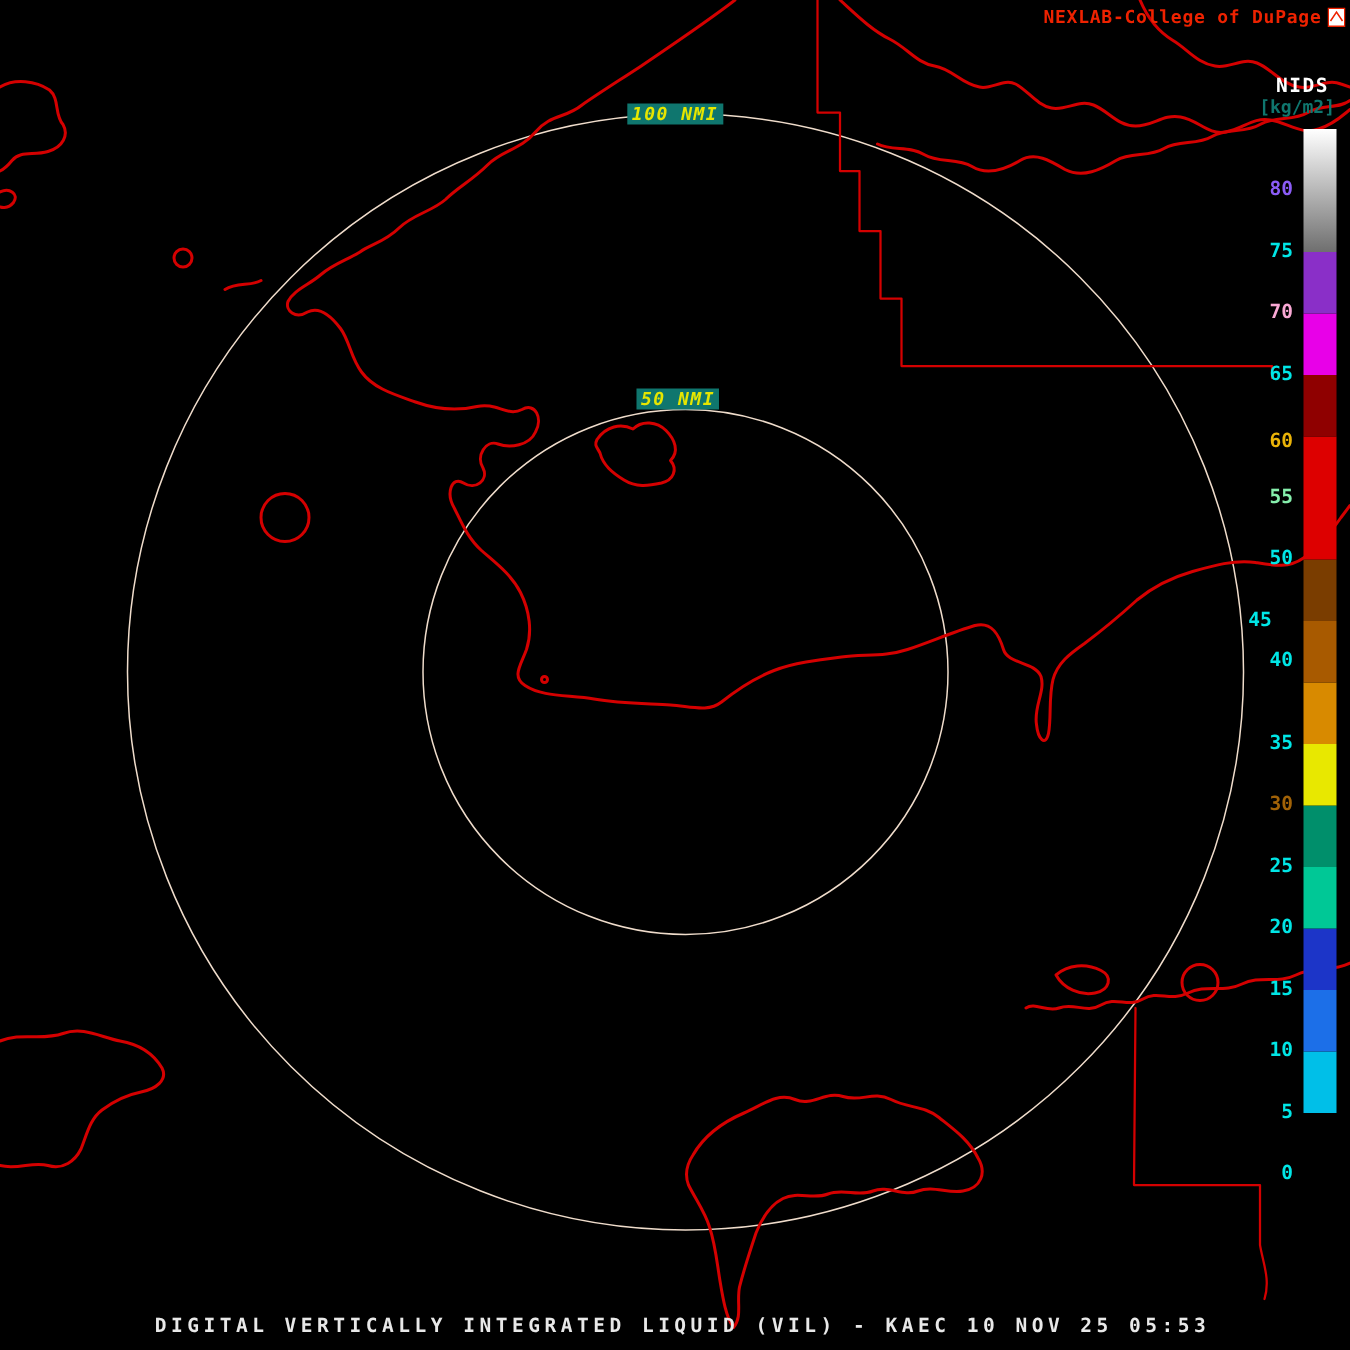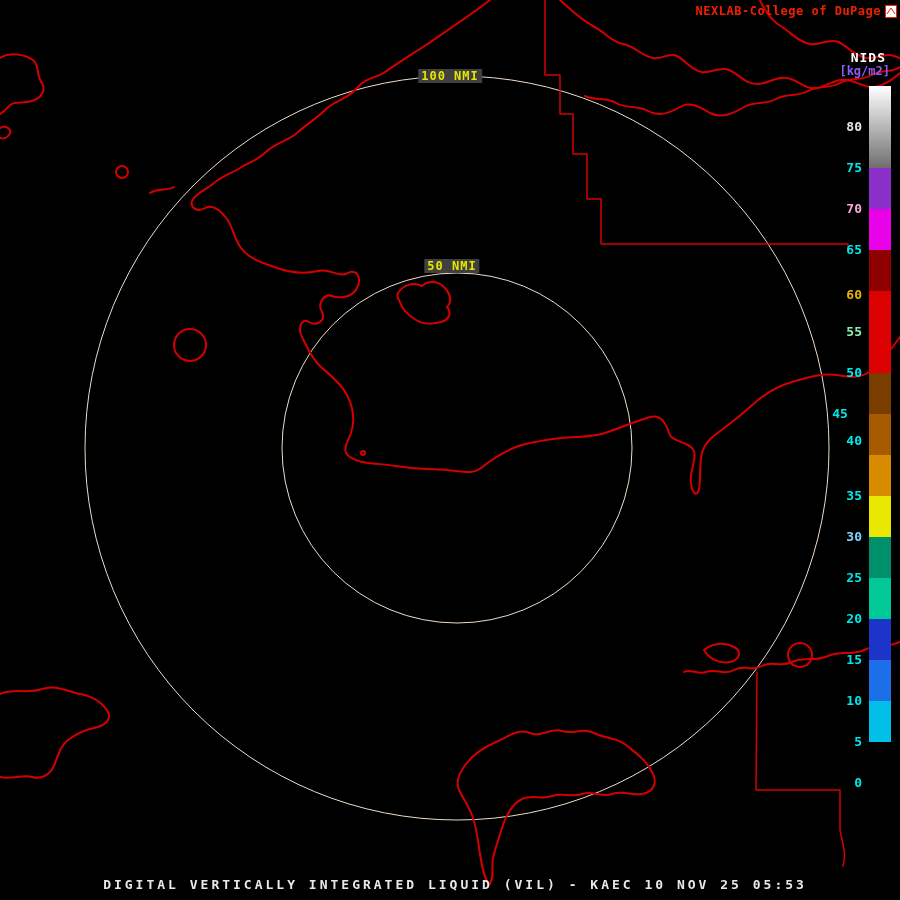--- a/index.html
+++ b/index.html
@@ -9,22 +9,22 @@
   #map { position:absolute; left:0; top:0; z-index:1; }
   .brand { position:absolute; top:4px; right:3px; z-index:5; display:flex; align-items:center; gap:4px;
            font-size:12px; font-weight:bold; letter-spacing:.5px; }
   .scale-title { position:absolute; top:50px; right:14px; z-index:5; font-size:13px; font-weight:bold; letter-spacing:1px; }
   .scale-units { position:absolute; top:64px; right:10px; z-index:5; font-size:12px; font-weight:bold; }
   .colorbar { position:absolute; z-index:4; }
   .cb-seg { position:absolute; left:0; width:100%; }
   #ticks { position:absolute; inset:0; z-index:4; }
   .cb-tick { position:absolute; left:818px; width:44px; text-align:right; font-size:13px; font-weight:bold; }
   #ringlabels { position:absolute; inset:0; z-index:3; }
-  .ring-label { position:absolute; transform:translate(-50%,-50%); background:#404040; padding:0 3px;
-                font-size:12px; font-weight:bold; letter-spacing:1px; white-space:nowrap; }
+  .ring-label { position:absolute; transform:translate(-50%,-50%); background:#0f766e; padding:0 3px;
+                font-size:12px; font-weight:bold; font-style:italic; letter-spacing:1px; white-space:nowrap; }
   .caption { position:absolute; top:877px; left:5px; width:900px; z-index:5; text-align:center;
              font-size:13px; font-weight:bold; letter-spacing:3px; white-space:nowrap; }
   .logo { display:inline-block; line-height:0; }
 </style>
 </head>
 <body>
 
 <div class="screen">
 
   <svg id="map" width="900" height="900" viewBox="0 0 900 900">
@@ -67,47 +67,47 @@
       <div class="cb-seg" style="top: 369px; height: 41px; background: rgb(216, 138, 0);"></div>
       <div class="cb-seg" style="top: 328px; height: 41px; background: rgb(168, 90, 0);"></div>
       <div class="cb-seg" style="top: 287px; height: 41px; background: rgb(122, 61, 0);"></div>
       <div class="cb-seg" style="top: 205px; height: 82px; background: rgb(221, 0, 0);"></div>
       <div class="cb-seg" style="top: 164px; height: 41px; background: rgb(143, 0, 0);"></div>
       <div class="cb-seg" style="top: 123px; height: 41px; background: rgb(232, 0, 232);"></div>
       <div class="cb-seg" style="top: 82px; height: 41px; background: rgb(138, 47, 200);"></div>
       <div class="cb-seg" style="top: 1.13687e-13px; height: 82px; background: linear-gradient(rgb(255, 255, 255), rgb(111, 111, 111));"></div>
     </div>
   <div id="ticks">
-      <span class="cb-tick" style="color: #e5e5e5; top: 119px;">80</span>
+      <span class="cb-tick" style="color: #8b5cf6; top: 119px;">80</span>
       <span class="cb-tick" style="color: rgb(0, 230, 230); top: 160px;">75</span>
       <span class="cb-tick" style="color: #f9a8d4; top: 201px;">70</span>
       <span class="cb-tick" style="color: rgb(0, 230, 230); top: 242px;">65</span>
       <span class="cb-tick" style="color: #eab308; top: 287px;">60</span>
       <span class="cb-tick" style="color: #86efac; top: 324px;">55</span>
       <span class="cb-tick" style="color: rgb(0, 230, 230); top: 365px;">50</span>
       <span class="cb-tick" style="color: rgb(0, 230, 230); top: 406px; text-align: center;">45</span>
       <span class="cb-tick" style="color: rgb(0, 230, 230); top: 433px;">40</span>
       <span class="cb-tick" style="color: rgb(0, 230, 230); top: 488px;">35</span>
-      <span class="cb-tick" style="color: #7dd3fc; top: 529px;">30</span>
+      <span class="cb-tick" style="color: #a16207; top: 529px;">30</span>
       <span class="cb-tick" style="color: rgb(0, 230, 230); top: 570px;">25</span>
       <span class="cb-tick" style="color: rgb(0, 230, 230); top: 611px;">20</span>
       <span class="cb-tick" style="color: rgb(0, 230, 230); top: 652px;">15</span>
       <span class="cb-tick" style="color: rgb(0, 230, 230); top: 693px;">10</span>
       <span class="cb-tick" style="color: rgb(0, 230, 230); top: 734px;">5</span>
       <span class="cb-tick" style="color: rgb(0, 230, 230); top: 775px;">0</span>
     </div>
 
   <div class="brand" style="color: rgb(238, 34, 0);">
     <span>NEXLAB-College of DuPage</span>
     <span class="logo">
       <svg width="12" height="13" viewBox="0 0 12 13">
         <rect x="0.5" y="0.5" width="11" height="12" fill="#ffffff" stroke="#ee2200"></rect>
         <path d="M2 9 L6 3 L10 9" stroke="#ee2200" fill="none"></path>
       </svg>
     </span>
   </div>
 
   <div class="scale-title" style="color: rgb(255, 255, 255); margin-left: 17px;">NIDS</div>
-  <div class="scale-units" style="color: #8b5cf6;">[kg/m2]</div>
+  <div class="scale-units" style="color: #0f766e;">[kg/m2]</div>
 
   <div class="caption" style="color: rgb(232, 232, 232);">DIGITAL VERTICALLY INTEGRATED LIQUID (VIL) - KAEC 10 NOV 25 05:53</div>
 
 </div>
 
 </body></html>

